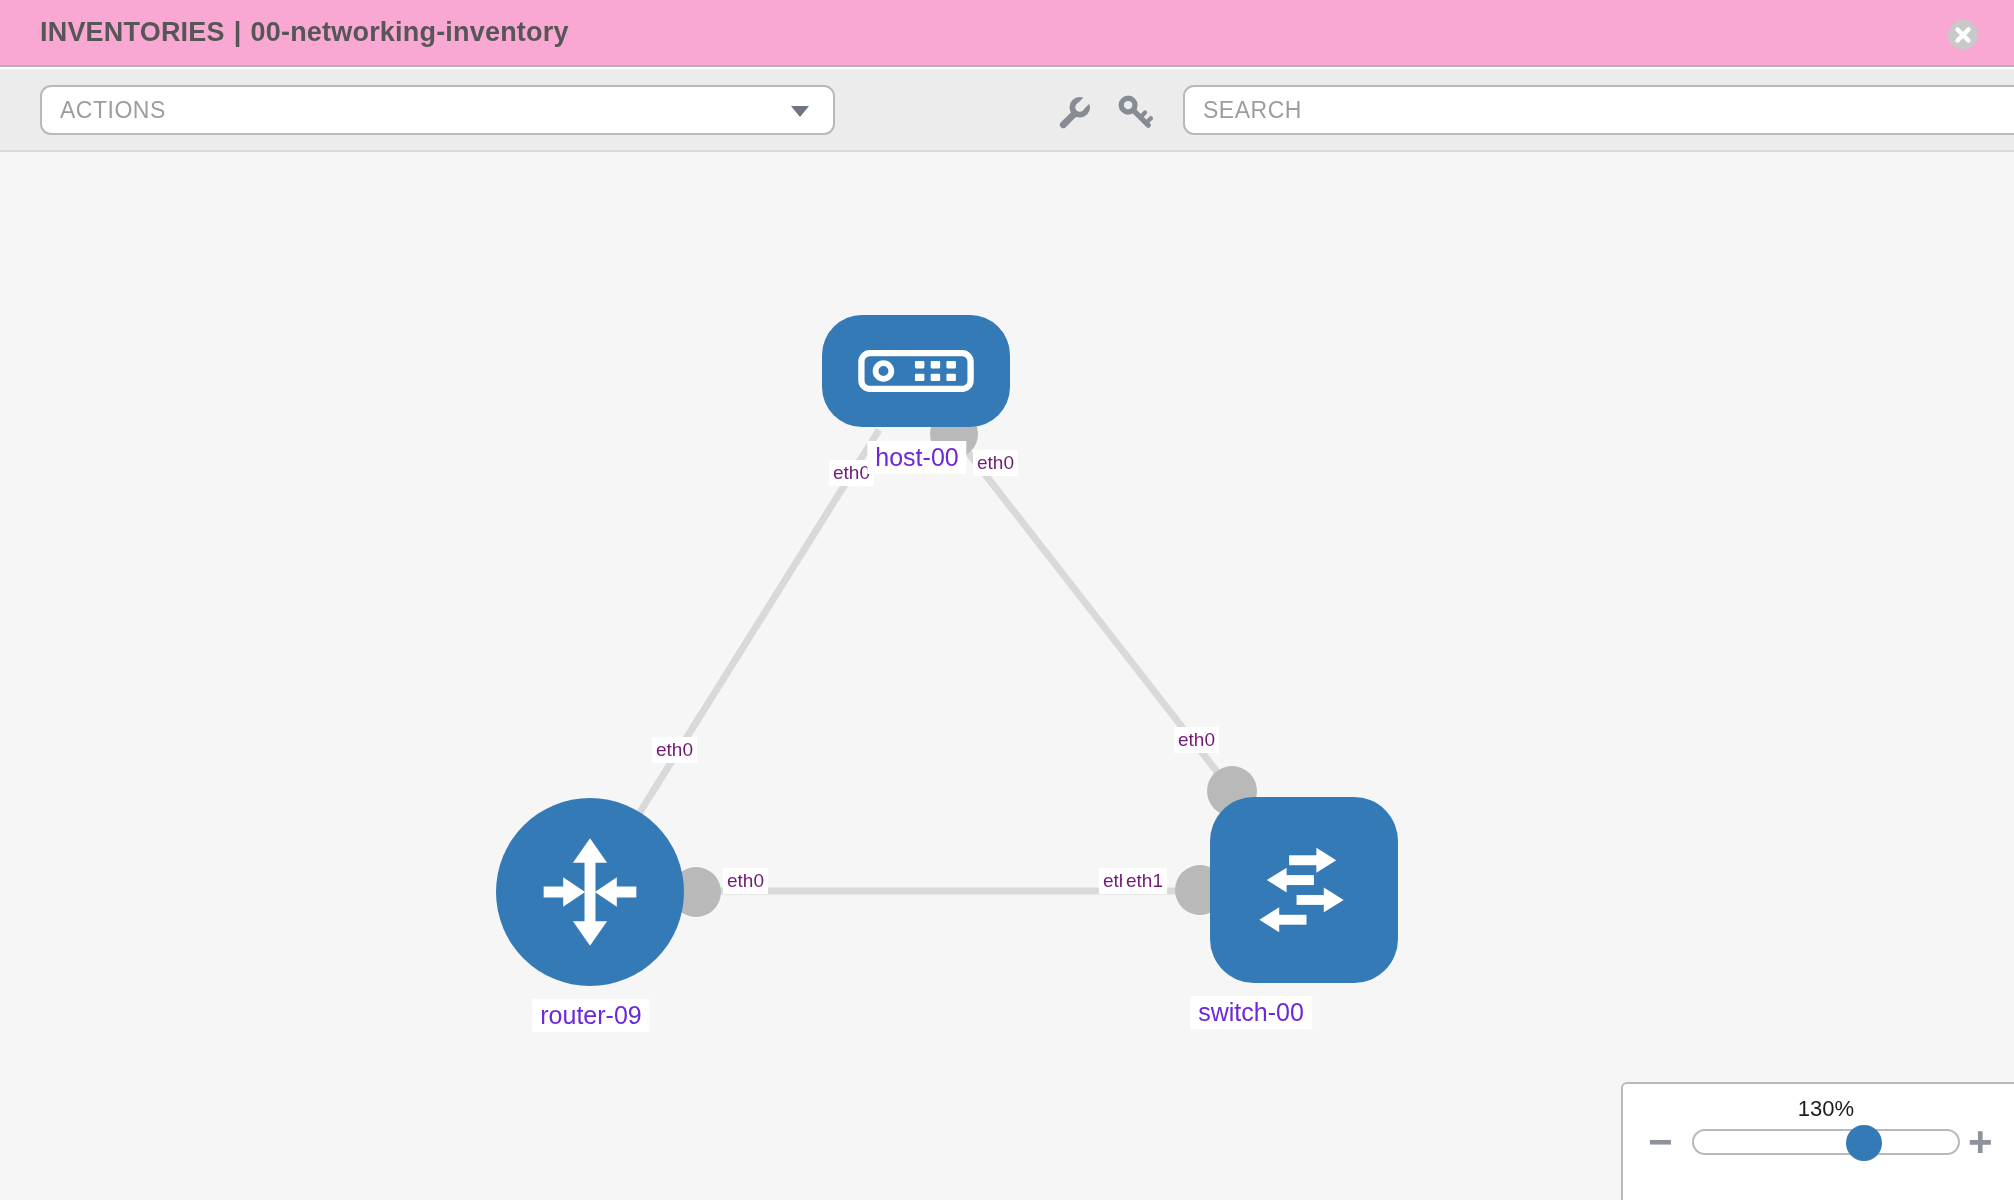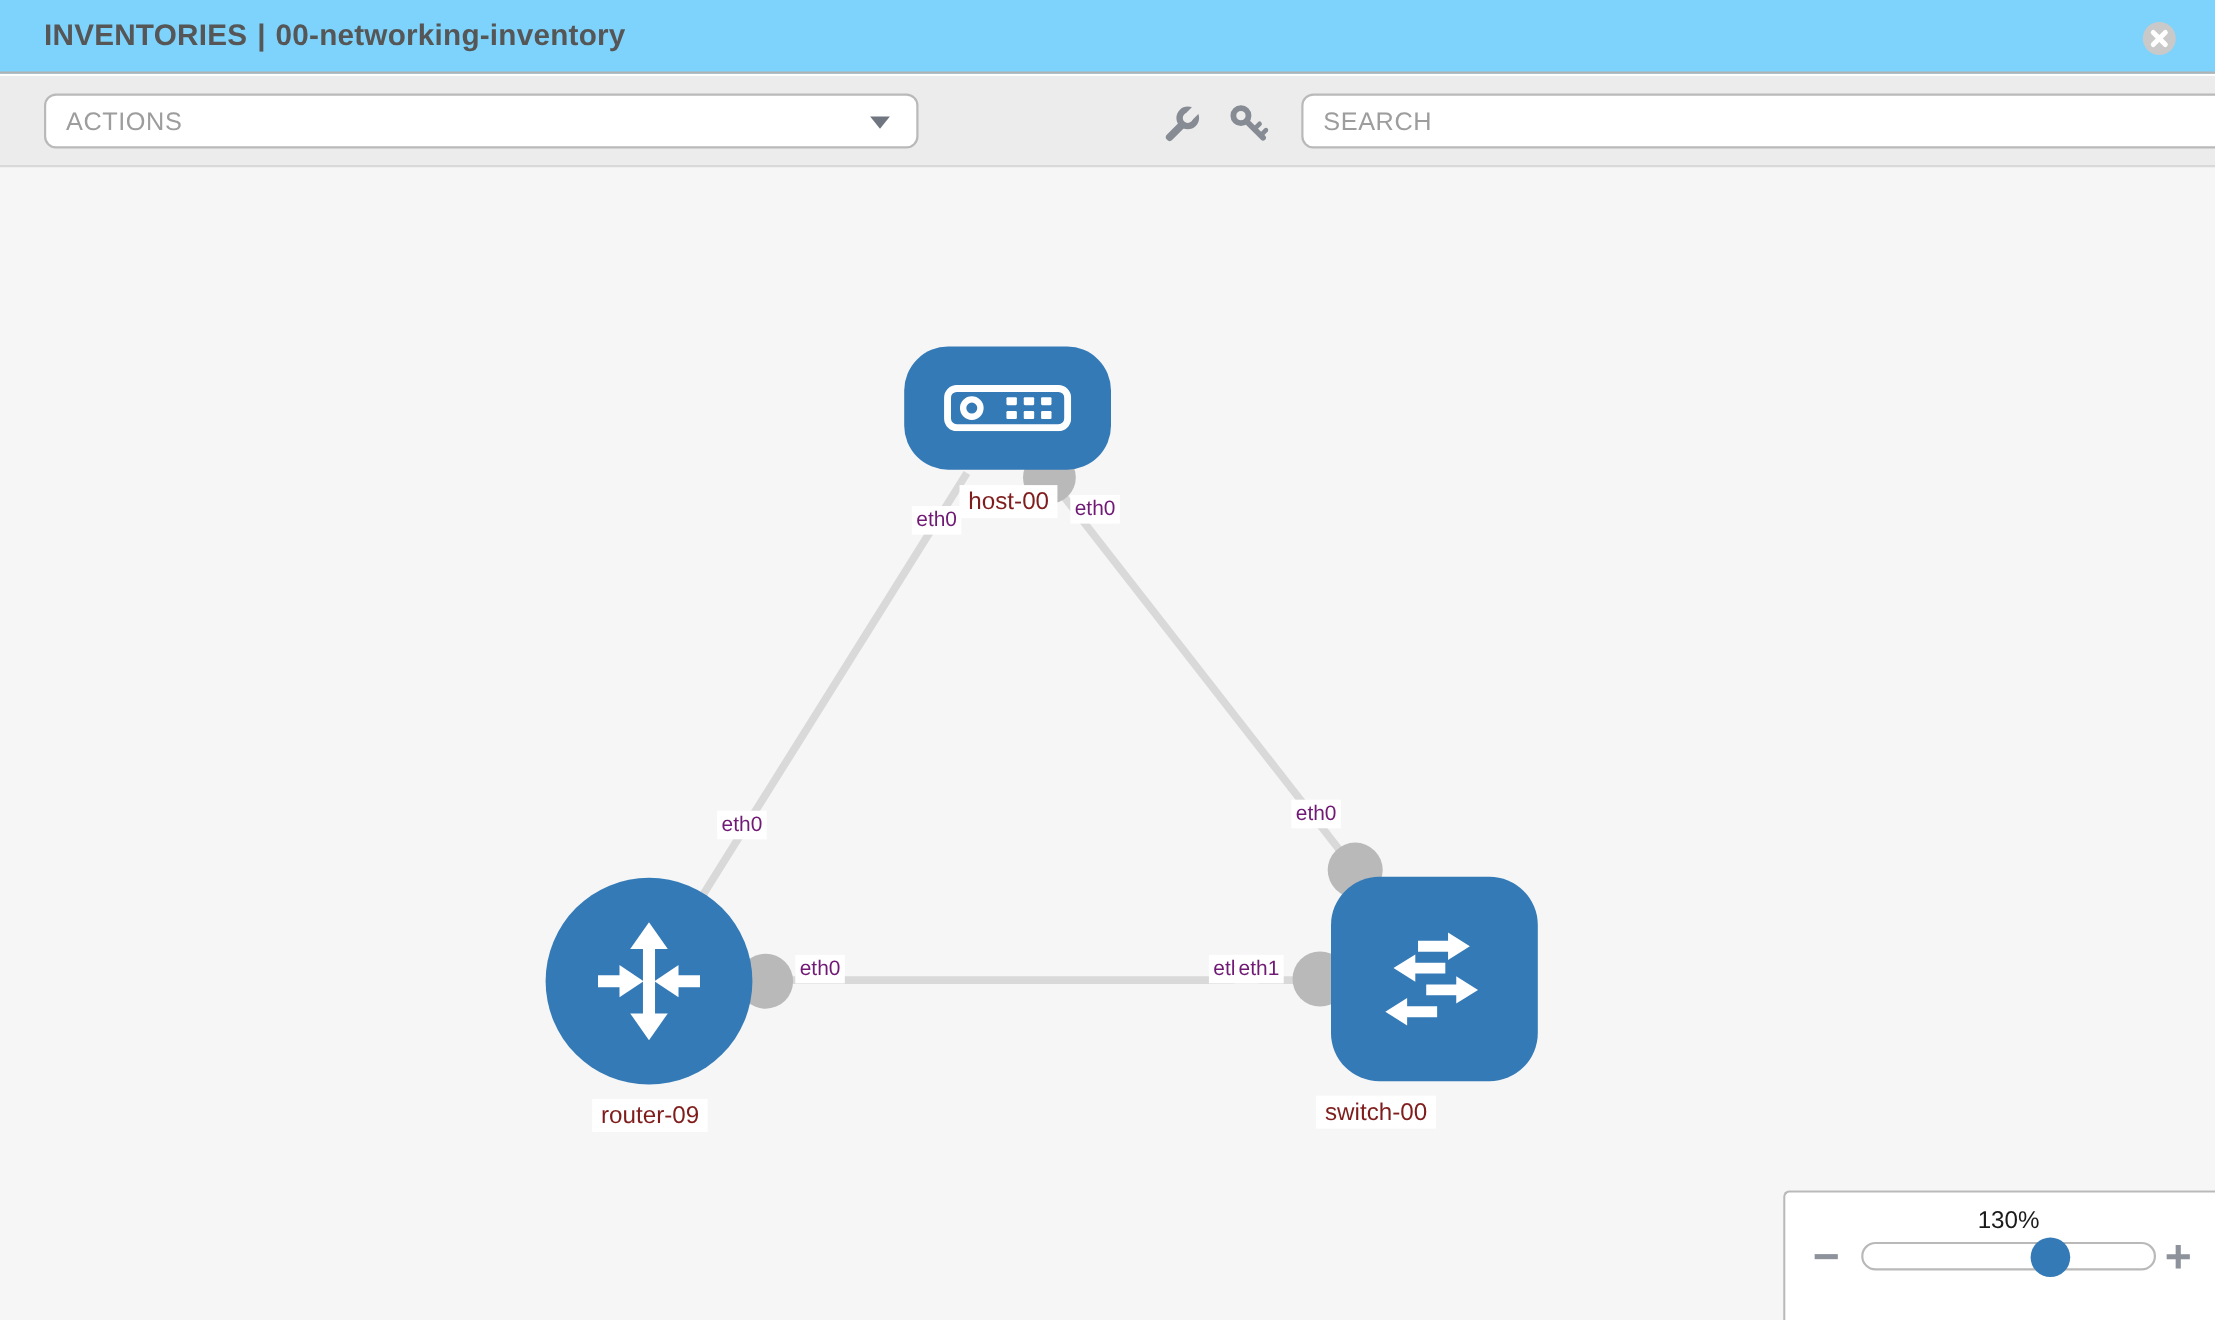--- a/index.html
+++ b/index.html
@@ -1,21 +1,21 @@
 <!DOCTYPE html>
 <html><head>
 <meta charset="utf-8">
 <style>
   * { margin:0; padding:0; box-sizing:border-box; }
   html,body { width:2014px; height:1200px; overflow:hidden; background:#fff;
               font-family:"Liberation Sans", sans-serif; }
 
   
   .header { position:absolute; top:0; left:0; width:2014px; height:67px;
-            background:#7dd3fc; border-bottom:2px solid #b2b2b2; z-index:30; }
+            background:#f9a8d4; border-bottom:2px solid #b2b2b2; z-index:30; }
   .title { position:absolute; left:40px; top:0; line-height:65px;
            font-size:27px; font-weight:bold; color:#565656; letter-spacing:.2px; }
   .title span { margin-right:9px; }
   .title span:last-child { margin-right:0; }
   .close-btn { position:absolute; left:1948px; top:20px; width:30px; height:30px;
                border-radius:50%; background:#c9c9c9; cursor:pointer; }
 
   
   .toolbar { position:absolute; top:69px; left:0; width:2014px; height:83px;
              background:#ececec; border-bottom:2px solid #d9d9d9; z-index:29; }
@@ -33,21 +33,21 @@
             background:#f6f6f6; z-index:1; }
   .net-svg { position:absolute; top:0; left:0; z-index:2; }
 
   .node { position:absolute; background:#337ab7; z-index:10;
           display:flex; align-items:center; justify-content:center; cursor:pointer; }
   .node-host   { left:822px; top:315px; width:188px; height:112px; border-radius:40px; }
   .node-router { left:496px; top:798px; width:188px; height:188px; border-radius:50%; }
   .node-switch { left:1210px; top:797px; width:188px; height:186px; border-radius:44px; }
 
   .node-label { position:absolute; transform:translateX(-50%); z-index:15;
-                background:#ffffff; color:#7f1d1d; font-size:22px;
+                background:#ffffff; color:#6d28d9; font-size:25px;
                 padding:2px 8px; white-space:nowrap; }
   .iface-label { position:absolute; background:#ffffff; color:#701a75;
                  font-size:19px; padding:2px 4px; white-space:nowrap; z-index:12; }
 
   
   .zoom-panel { position:absolute; left:1621px; top:1082px; width:426px; height:118px;
                 background:#ffffff; border-top:2px solid #b9b9b9;
                 border-left:2px solid #b9b9b9; border-top-left-radius:6px; z-index:40; }
   .zoom-value { position:absolute; left:203px; top:12px; transform:translateX(-50%);
                 font-size:22px; color:#1b1b1b; }

